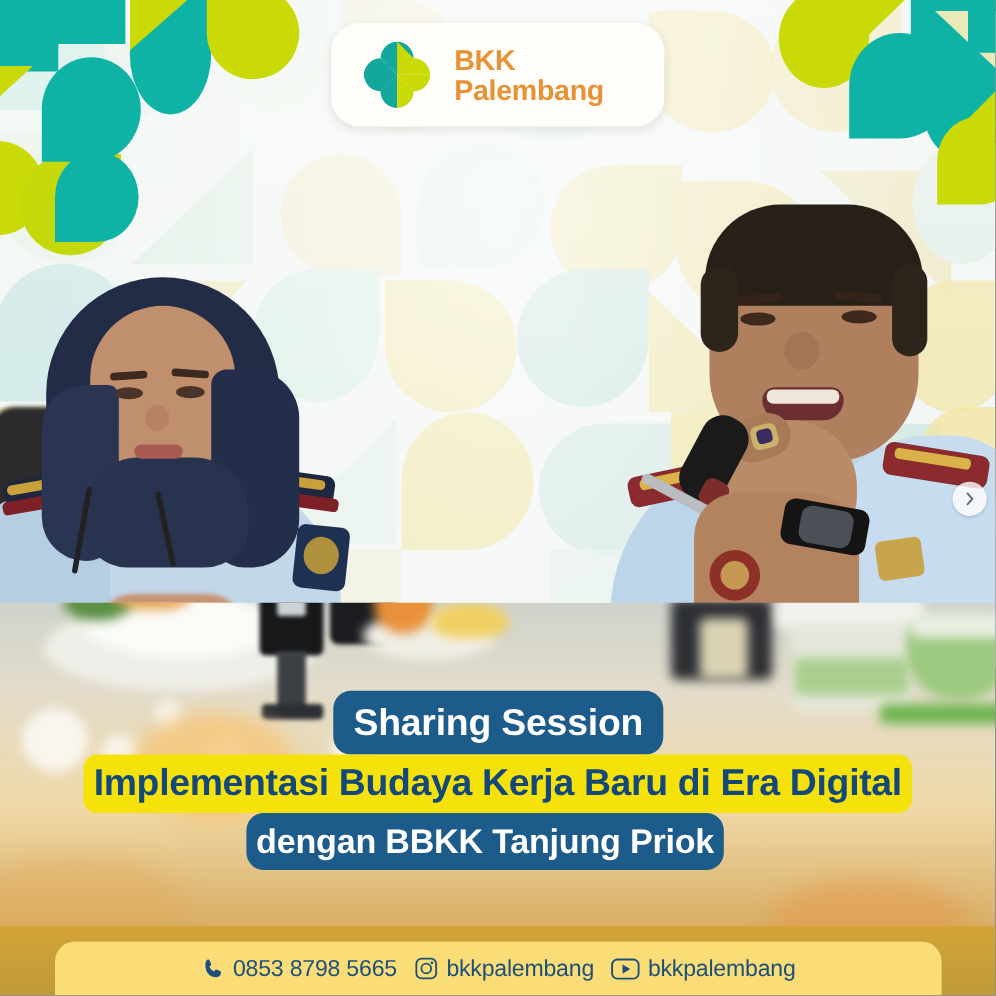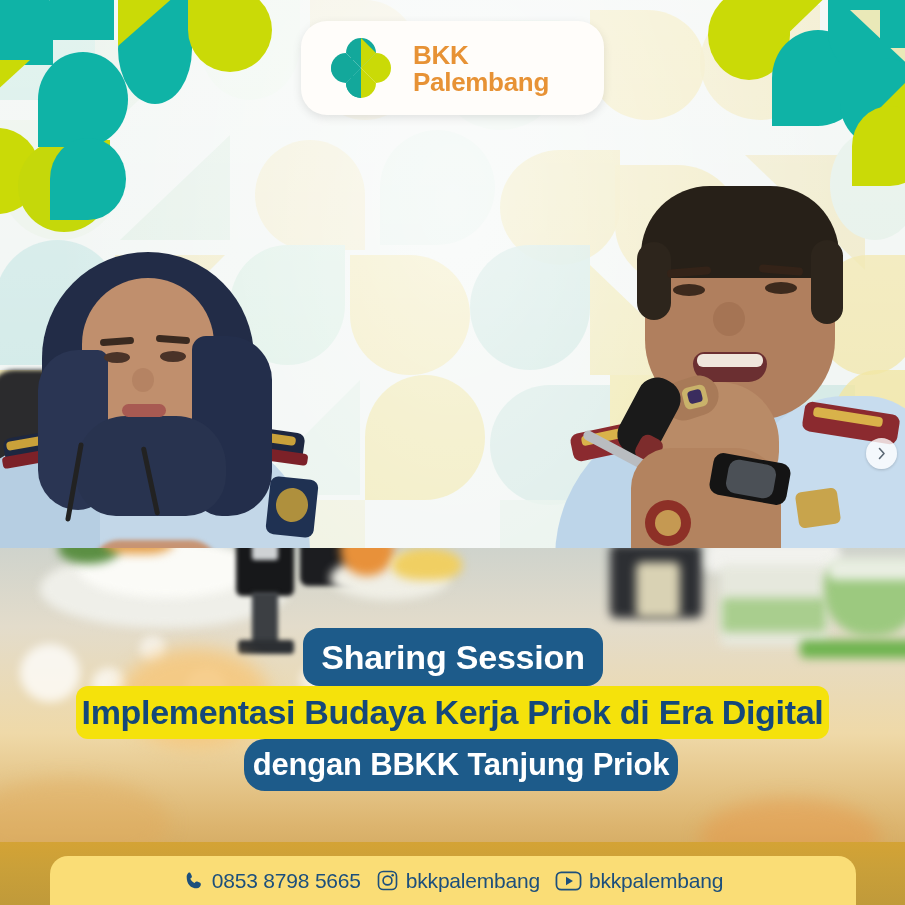--- a/index.html
+++ b/index.html
@@ -67,21 +67,21 @@
 
   
   .banner{position:absolute;display:flex;align-items:center;justify-content:center;
           box-sizing:border-box;white-space:nowrap;}
   .banner-blue{background:#1d5b8a;color:#ffffff;border-radius:16px;
                font-weight:bold;letter-spacing:-.2px;}
   .banner-yellow{background:#f5e20b;color:#15487a;border-radius:12px;
                  font-weight:bold;letter-spacing:-.3px;}
   .b1{left:303px;top:628px;width:300px;height:58px;font-size:34px;}
   .b2{left:76px;top:686px;width:753px;height:53px;font-size:34px;}
-  .b3{left:244px;top:739px;width:434px;height:52px;font-size:31px;border-radius:21px;}
+  .b3{left:224px;top:739px;width:434px;height:52px;font-size:31px;}
 
   
   .footer-band{
     position:absolute;left:0;right:0;bottom:0;height:63px;
     background:linear-gradient(180deg,#d4a335 0%,#caa039 40%,#c09a3a 100%);
   }
   .footer-panel{
     position:absolute;left:50px;bottom:0;width:806px;height:49px;
     background:#fadd76;border-radius:18px 18px 0 0;
     display:flex;align-items:center;justify-content:center;gap:0px;
@@ -317,21 +317,21 @@
 
   <div class="nav-arrow">
     <span>
       <svg width="13" height="13" viewBox="0 0 13 13" aria-hidden="true">
         <path d="M4.5 1.5 L9 6.5 L4.5 11.5" fill="none" stroke="#5a6773" stroke-width="1.6" stroke-linecap="round" stroke-linejoin="round"></path>
       </svg>
     </span>
   </div>
 
   <div class="banner banner-blue b1">Sharing Session</div>
-  <div class="banner banner-yellow b2">Implementasi Budaya Kerja Priok di Era Digital</div>
+  <div class="banner banner-yellow b2">Implementasi Budaya Kerja Baru di Era Digital</div>
   <div class="banner banner-blue b3">dengan BBKK Tanjung Priok</div>
 
   <div class="footer-band"></div>
   <div class="footer-panel">
 
 
     <div class="fitem">
       <span class="ficon">
         <svg width="22" height="22" viewBox="0 0 24 24" aria-hidden="true">
           <path d="M6.6 2.6c.9 0 1.5.5 1.9 1.4l1.1 2.6c.3.8.1 1.5-.6 2l-1.1.8c.9 2.2 2.6 3.9 4.8 4.9l.8-1.1c.5-.7 1.2-.9 2-.6l2.6 1.1c.9.4 1.4 1 1.4 1.9 0 2.4-2 4.4-4.4 4.4C8.4 20 4 15.6 4 7.1c0-2.4 2-4.5 2.6-4.5z" fill="#1c4f7c"></path>

